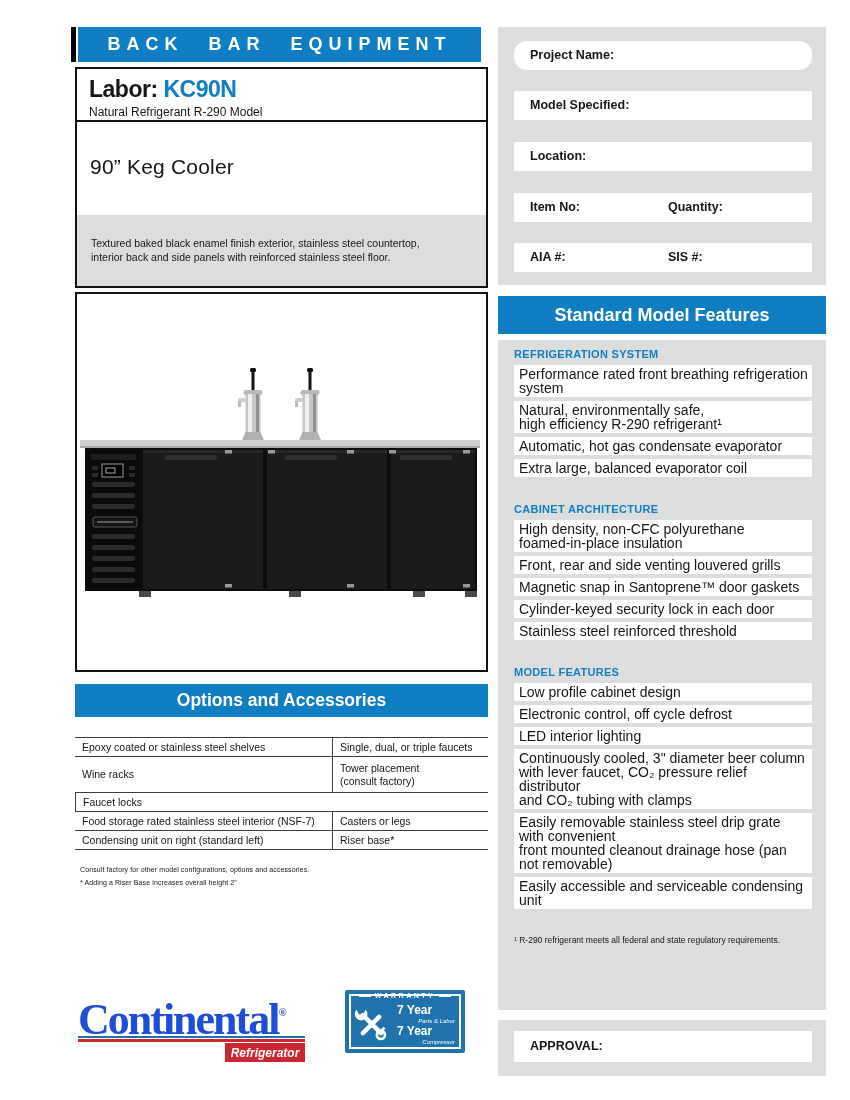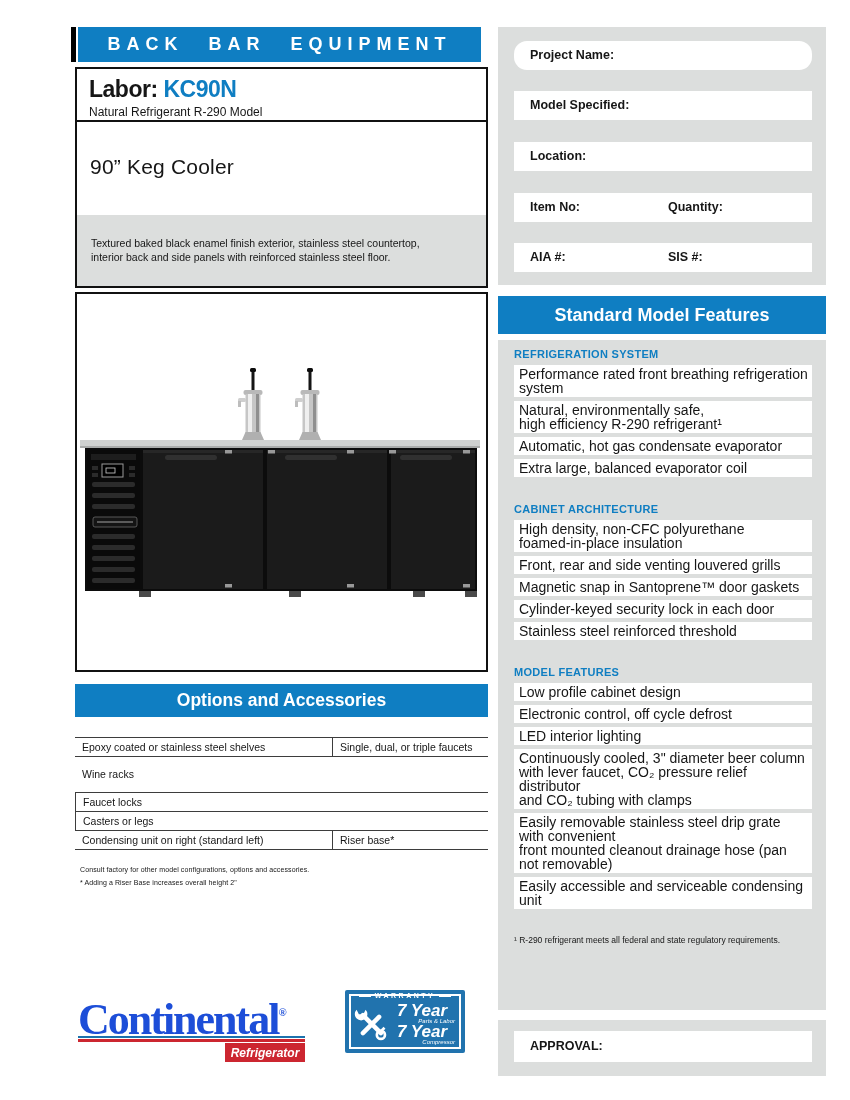--- a/index.html
+++ b/index.html
@@ -43,21 +43,21 @@
   .logo-sub { position:absolute; left:225px; top:1043px; width:80px; height:19px; background:#cc2630; color:#fff;
               font-size:12px; font-weight:bold; font-style:italic; display:flex; align-items:center; justify-content:center; }
 
   .warranty { position:absolute; left:345px; top:990px; width:120px; height:63px; background:#2173ae; border-radius:2px; }
   .warranty-inner { position:absolute; inset:4px; border:2px solid #fff; }
   .warranty-title { position:absolute; left:0; top:2px; width:100%; display:flex; align-items:center; justify-content:center; gap:4px;
                     color:#fff; font-size:7px; font-weight:bold; letter-spacing:2.5px; }
   .warranty-title .dash { width:12px; height:2px; background:#fff; }
   .warranty-tools { position:absolute; left:8px; top:17px; width:36px; height:36px; }
   .warranty-years { position:absolute; left:52px; top:14px; width:62px; color:#fff; text-align:left; }
-  .wy-big { font-size:17px; font-weight:bold; font-style:italic; line-height:13px; }
+  .wy-big { font-size:12px; font-weight:bold; line-height:13px; }
   .wy-small { font-size:6px; font-style:italic; line-height:8px; text-align:right; padding-right:4px; }
 
   
   .panel { position:absolute; background:#dcdedd; }
   .panel-fields { left:498px; top:27px; width:328px; height:258px; }
   .field-box { position:absolute; left:16px; width:298px; height:29px; background:#fff; font-size:12.5px; font-weight:bold;
                line-height:29px; padding-left:16px; }
   .field-box .second { position:absolute; left:154px; top:0; }
   .blue-bar-right { position:absolute; left:498px; top:296px; width:328px; height:38px; background:#0f7ec2; color:#fff;
                     font-size:18px; font-weight:bold; display:flex; align-items:center; justify-content:center; }
@@ -179,27 +179,32 @@
 
   <div class="opt-table">
     <div class="opt-row">
       <div class="opt-cell opt-left">Epoxy coated or stainless steel shelves</div>
       <div class="opt-right">
           <div class="opt-cell">Single, dual, or triple faucets</div>
         </div>
     </div>
     <div class="opt-row tall">
       <div class="opt-cell opt-left">Wine racks</div>
+      <div class="opt-right">
+          <div class="opt-cell">Tower placement
+(consult factory)</div>
+        </div>
     </div>
     <div class="opt-row">
       <div class="opt-right">
           <div class="opt-cell">Faucet locks</div>
         </div>
     </div>
     <div class="opt-row">
+      <div class="opt-cell opt-left">Food storage rated stainless steel interior (NSF-7)</div>
       <div class="opt-right">
           <div class="opt-cell">Casters or legs</div>
         </div>
     </div>
     <div class="opt-row">
       <div class="opt-cell opt-left">Condensing unit on right (standard left)</div>
       <div class="opt-right">
           <div class="opt-cell">Riser base*</div>
         </div>
     </div>

